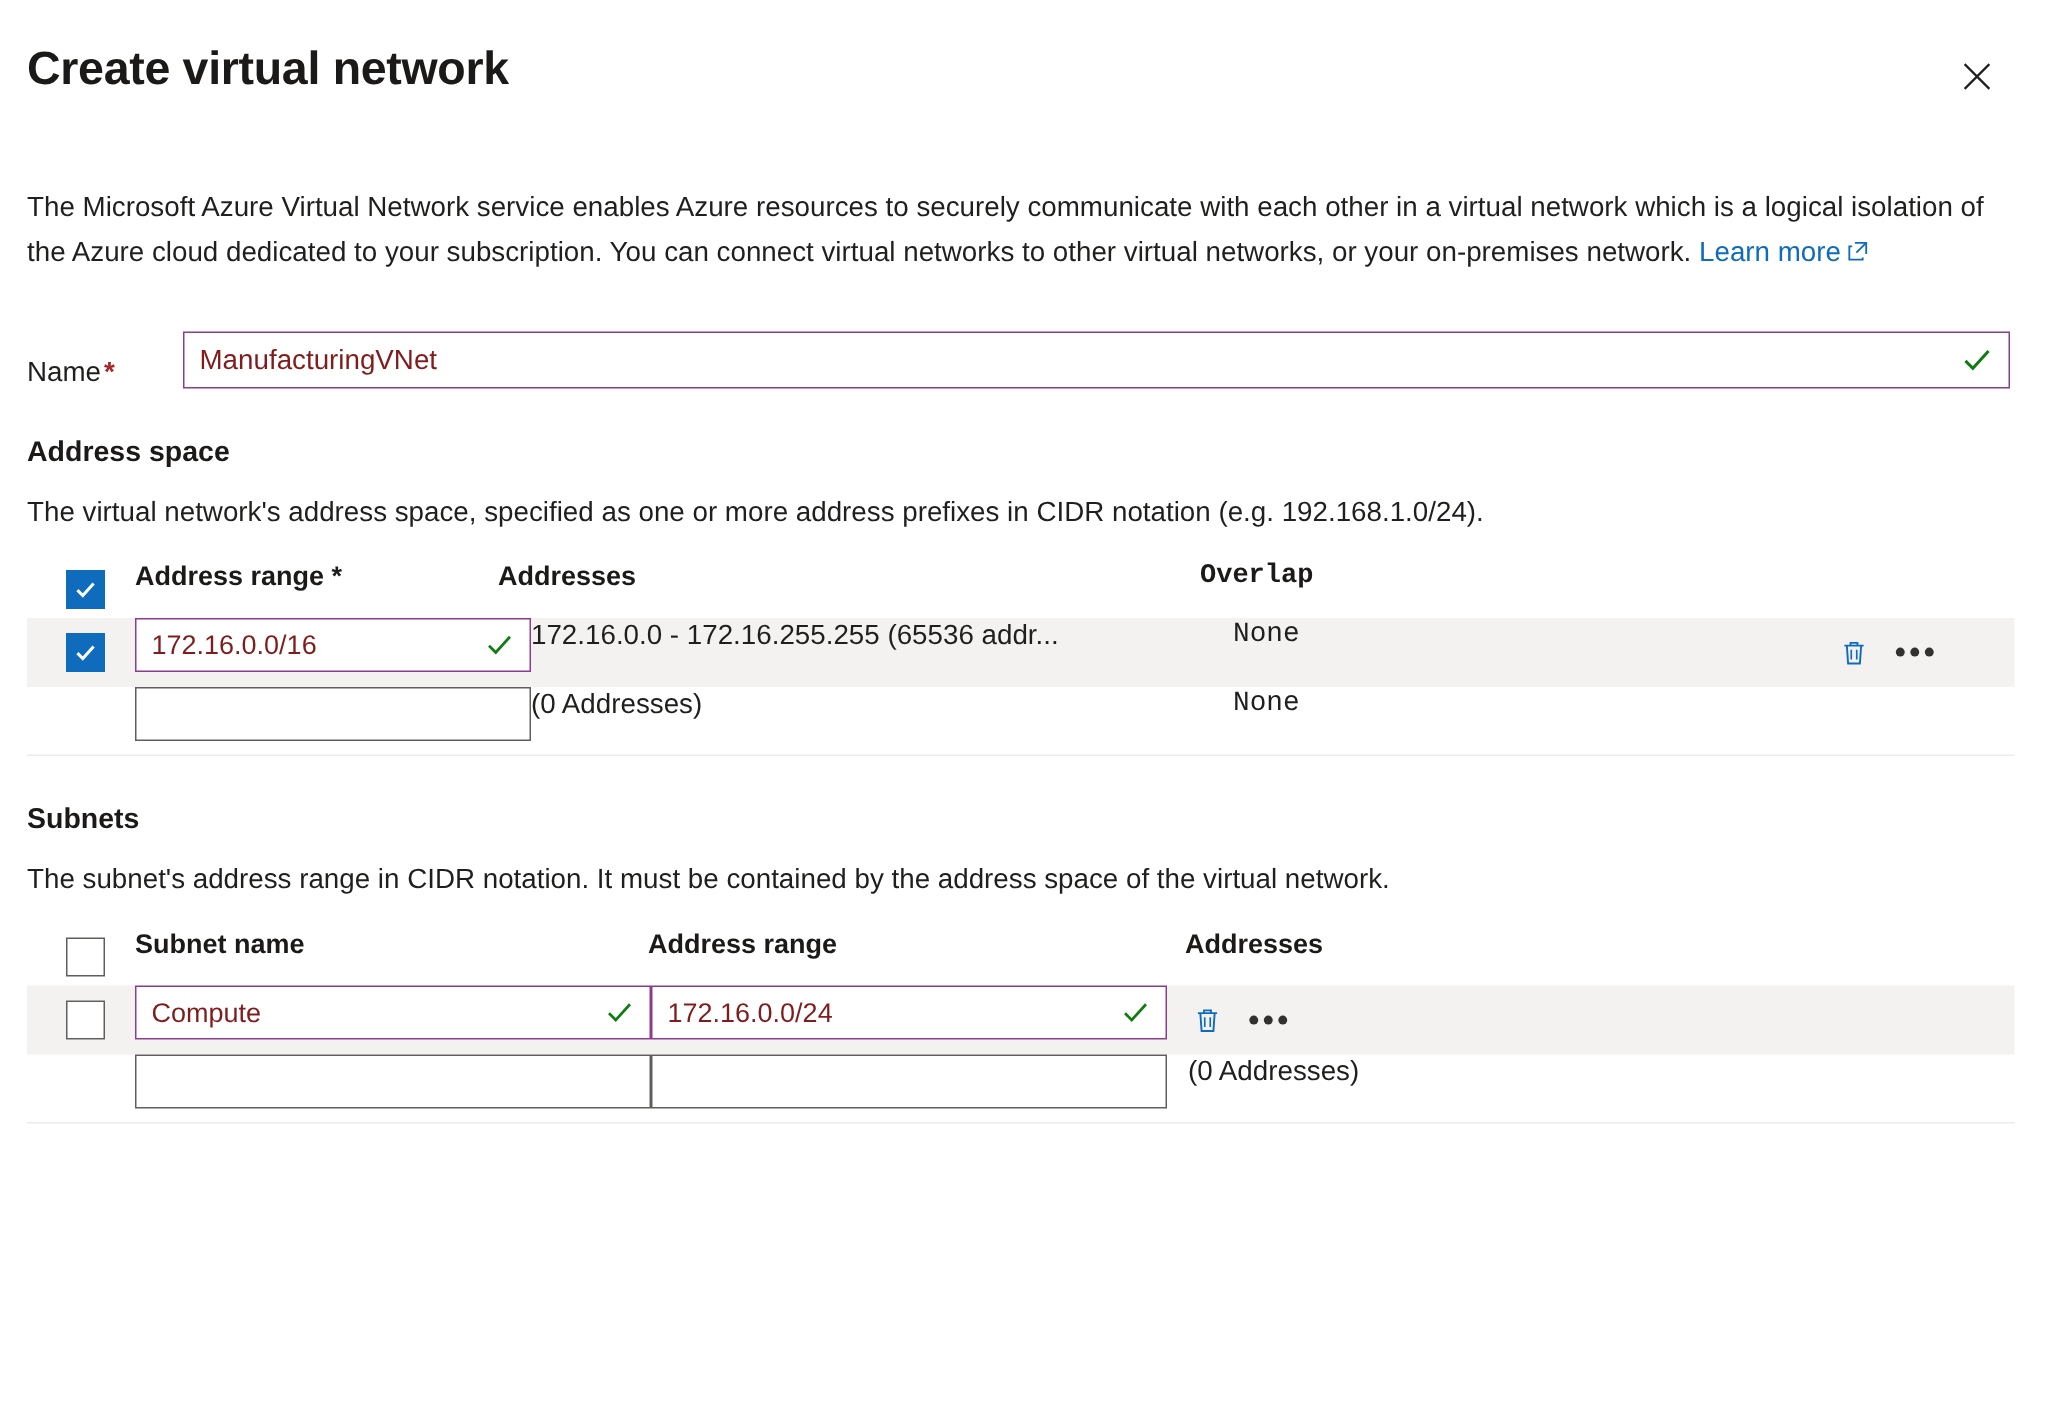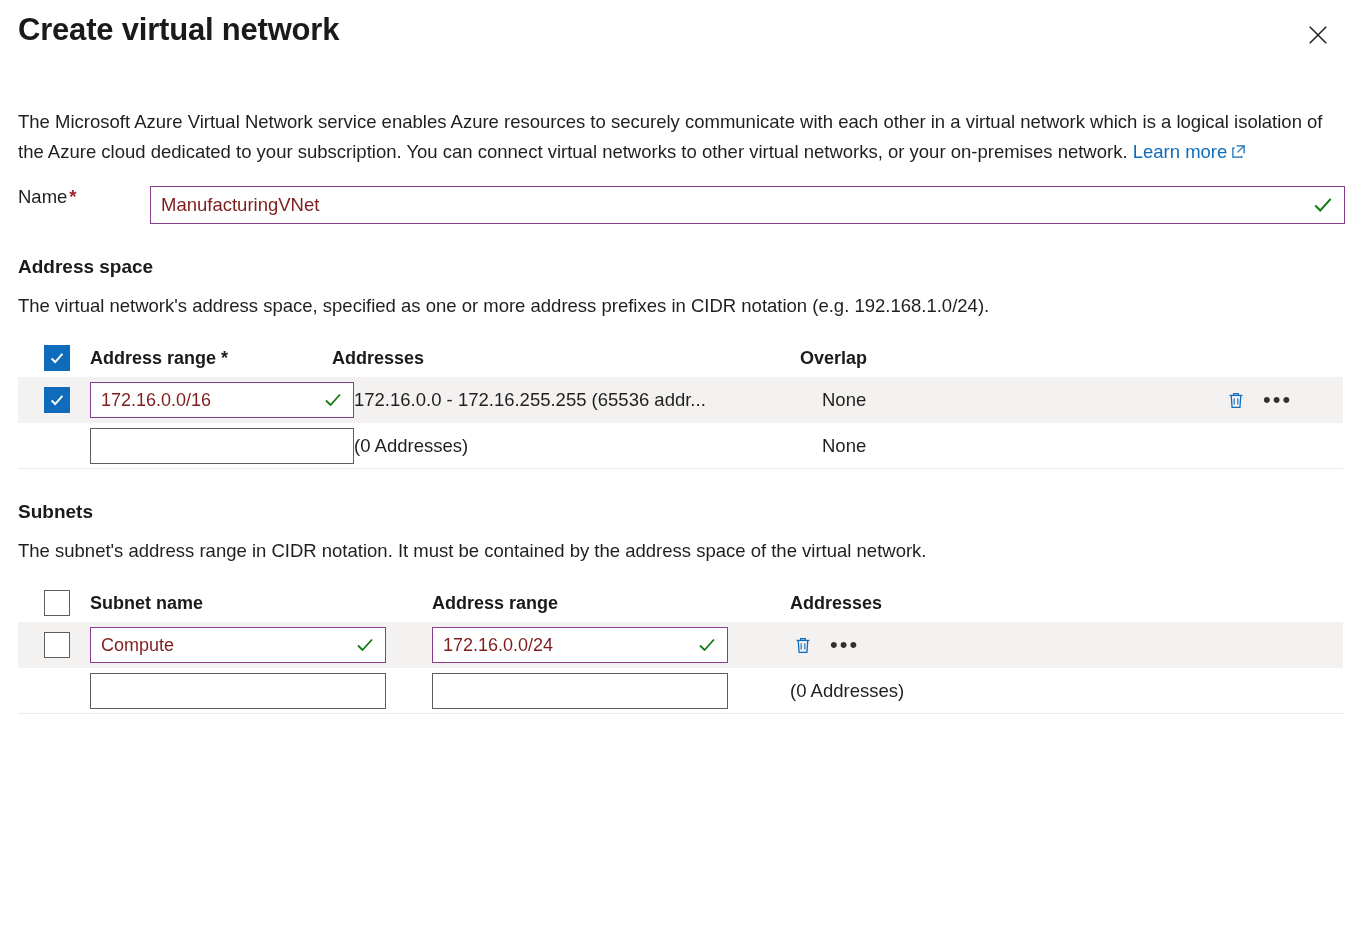--- a/index.html
+++ b/index.html
@@ -11,21 +11,21 @@
     background: #ffffff;
     font-family: "Liberation Sans", sans-serif;
     color: #201f1e;
     overflow: hidden;
   }
 
   .page {
     position: relative;
     width: 1363px;
     height: 950px;
-    padding: 0 18px;
+    padding: 16px 18px;
   }
 
   
   .header {
     display: flex;
     align-items: flex-start;
     justify-content: space-between;
     padding-top: 10px;
   }
   .title {
@@ -64,24 +64,23 @@
     cursor: pointer;
   }
   .ext-icon {
     display: inline-block;
     vertical-align: -1px;
     margin-left: 4px;
   }
 
   
   .name-row {
-    margin-top: 18px;
-    display: flex;
-    align-items: flex-start;
-    gap: 28px;
+    margin-top: 37px;
+    display: flex;
+    align-items: flex-end;
   }
   .name-label {
     font-size: 18.5px;
     width: 104px;
     flex: 0 0 104px;
     color: #201f1e;
   }
   .req {
     color: #a4262c;
     font-weight: bold;
@@ -129,21 +128,20 @@
     color: #201f1e;
     margin-top: 15px;
     line-height: 26px;
   }
 
   
   .table { margin-top: 20px; width: 1325px; }
 
   .trow {
     display: flex;
-    align-items: center;
     height: 46px;
   }
   .trow.headerrow { height: 38px; }
   .trow.shaded { background: #f3f2f1; }
   .trow.bordered { border-bottom: 1px solid #edebe9; }
 
   .cb-cell {
     flex: 0 0 56px;
     display: flex;
     align-items: center;
@@ -167,21 +165,21 @@
 
   .colhead {
     font-size: 18px;
     font-weight: bold;
     color: #1b1a19;
   }
 
   
   .as-c1 { flex: 0 0 258px; padding-left: 16px; }
   .as-c2 { flex: 0 0 468px; }
-  .as-c3 { flex: 1 1 auto; }
+  .as-c3 { flex: 1 1 auto; font-family: Liberation Mono, monospace; }
   .as-c4 { flex: 0 0 120px; display: flex; align-items: center; justify-content: flex-start; gap: 14px; }
 
   
   .sn-c1 { flex: 0 0 358px; padding-left: 16px; }
   .sn-c2 { flex: 0 0 358px; }
   .sn-c3 { flex: 1 1 auto; }
   .sn-c4 { flex: 0 0 120px; display: flex; align-items: center; justify-content: flex-start; gap: 14px; }
 
   .cellvalue {
     font-size: 18.5px;
@@ -189,21 +187,21 @@
   }
   .cell-muted {
     font-size: 18.5px;
     color: #201f1e;
   }
 
   .inline-field {
     width: 264px;
     height: 36px;
   }
-  .inline-field.wide { width: 296px; }
+  .inline-field.wide { width: 344px; }
   .inline-field.plain { border: 1px solid #605e5c; }
   .inline-field input { font-size: 18px; }
 
   .icon-btn {
     background: transparent;
     border: none;
     cursor: pointer;
     padding: 0;
     display: flex;
     align-items: center;

